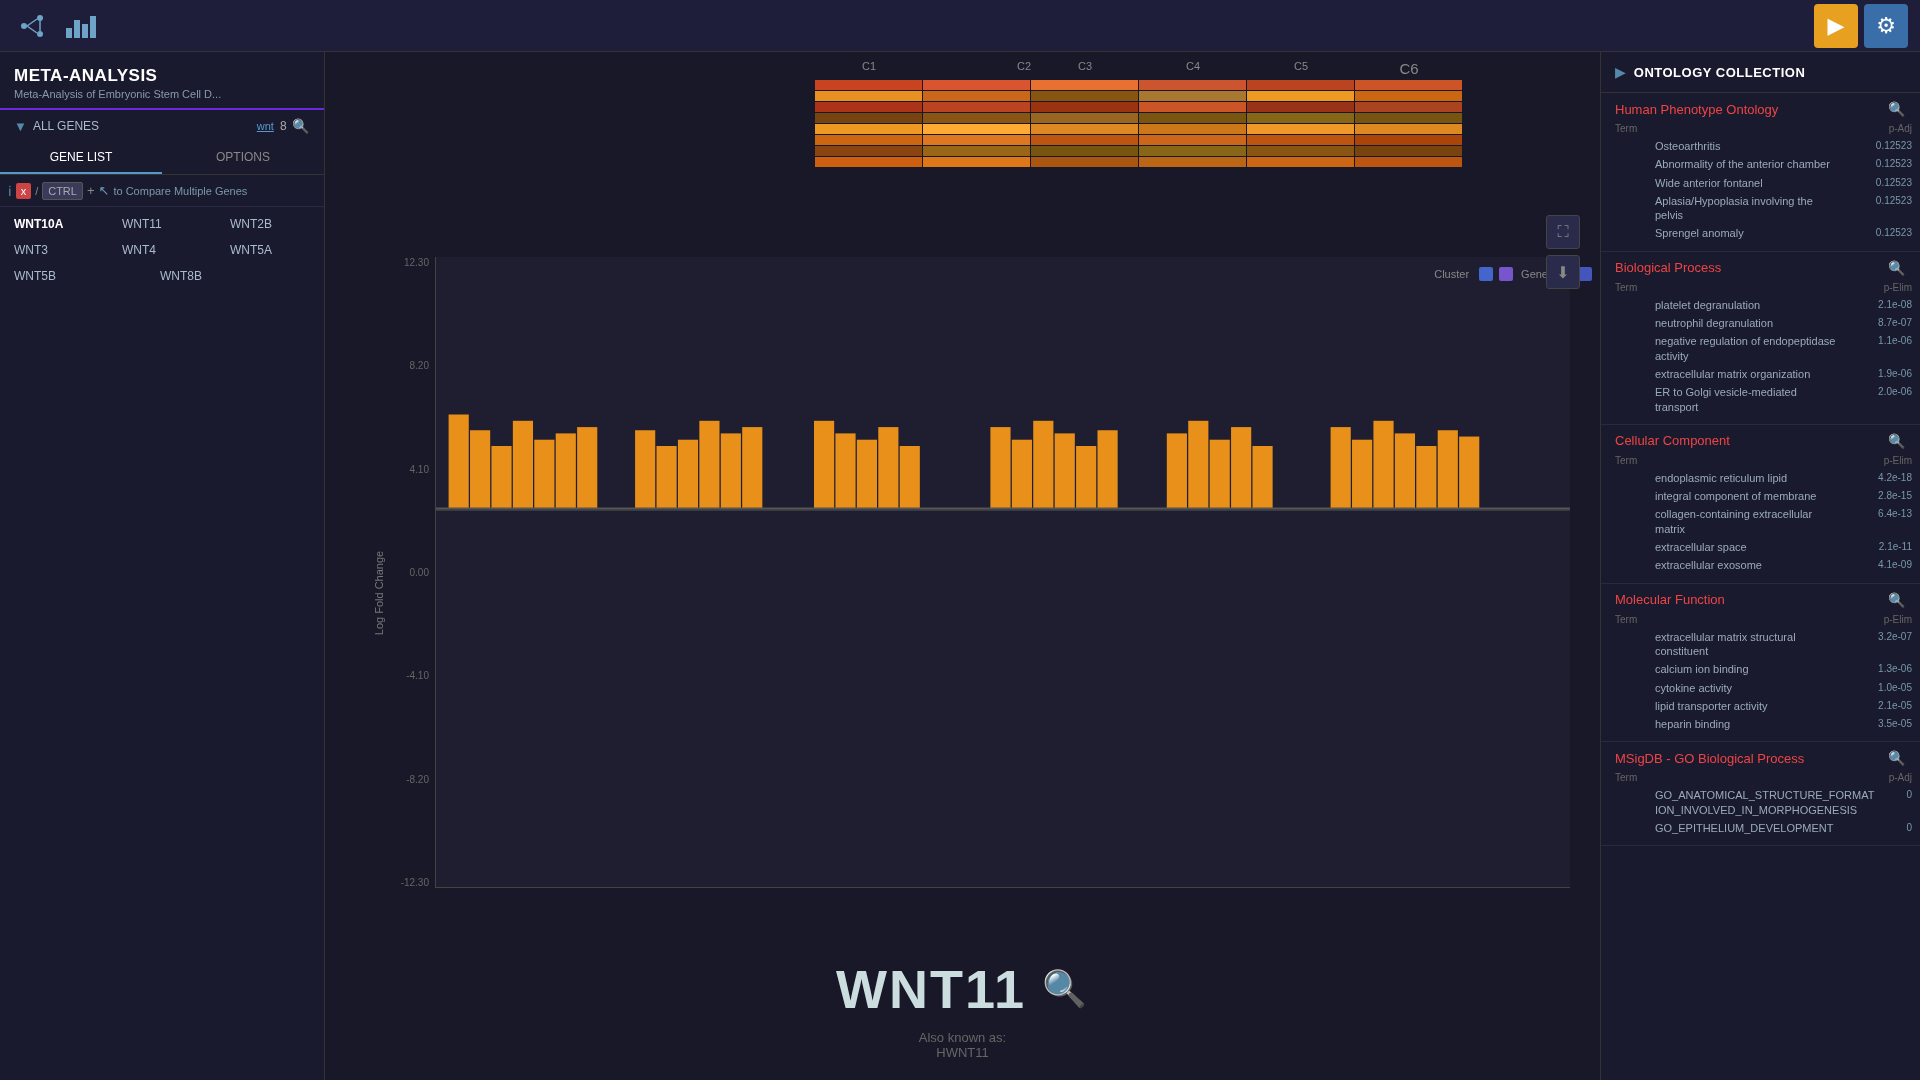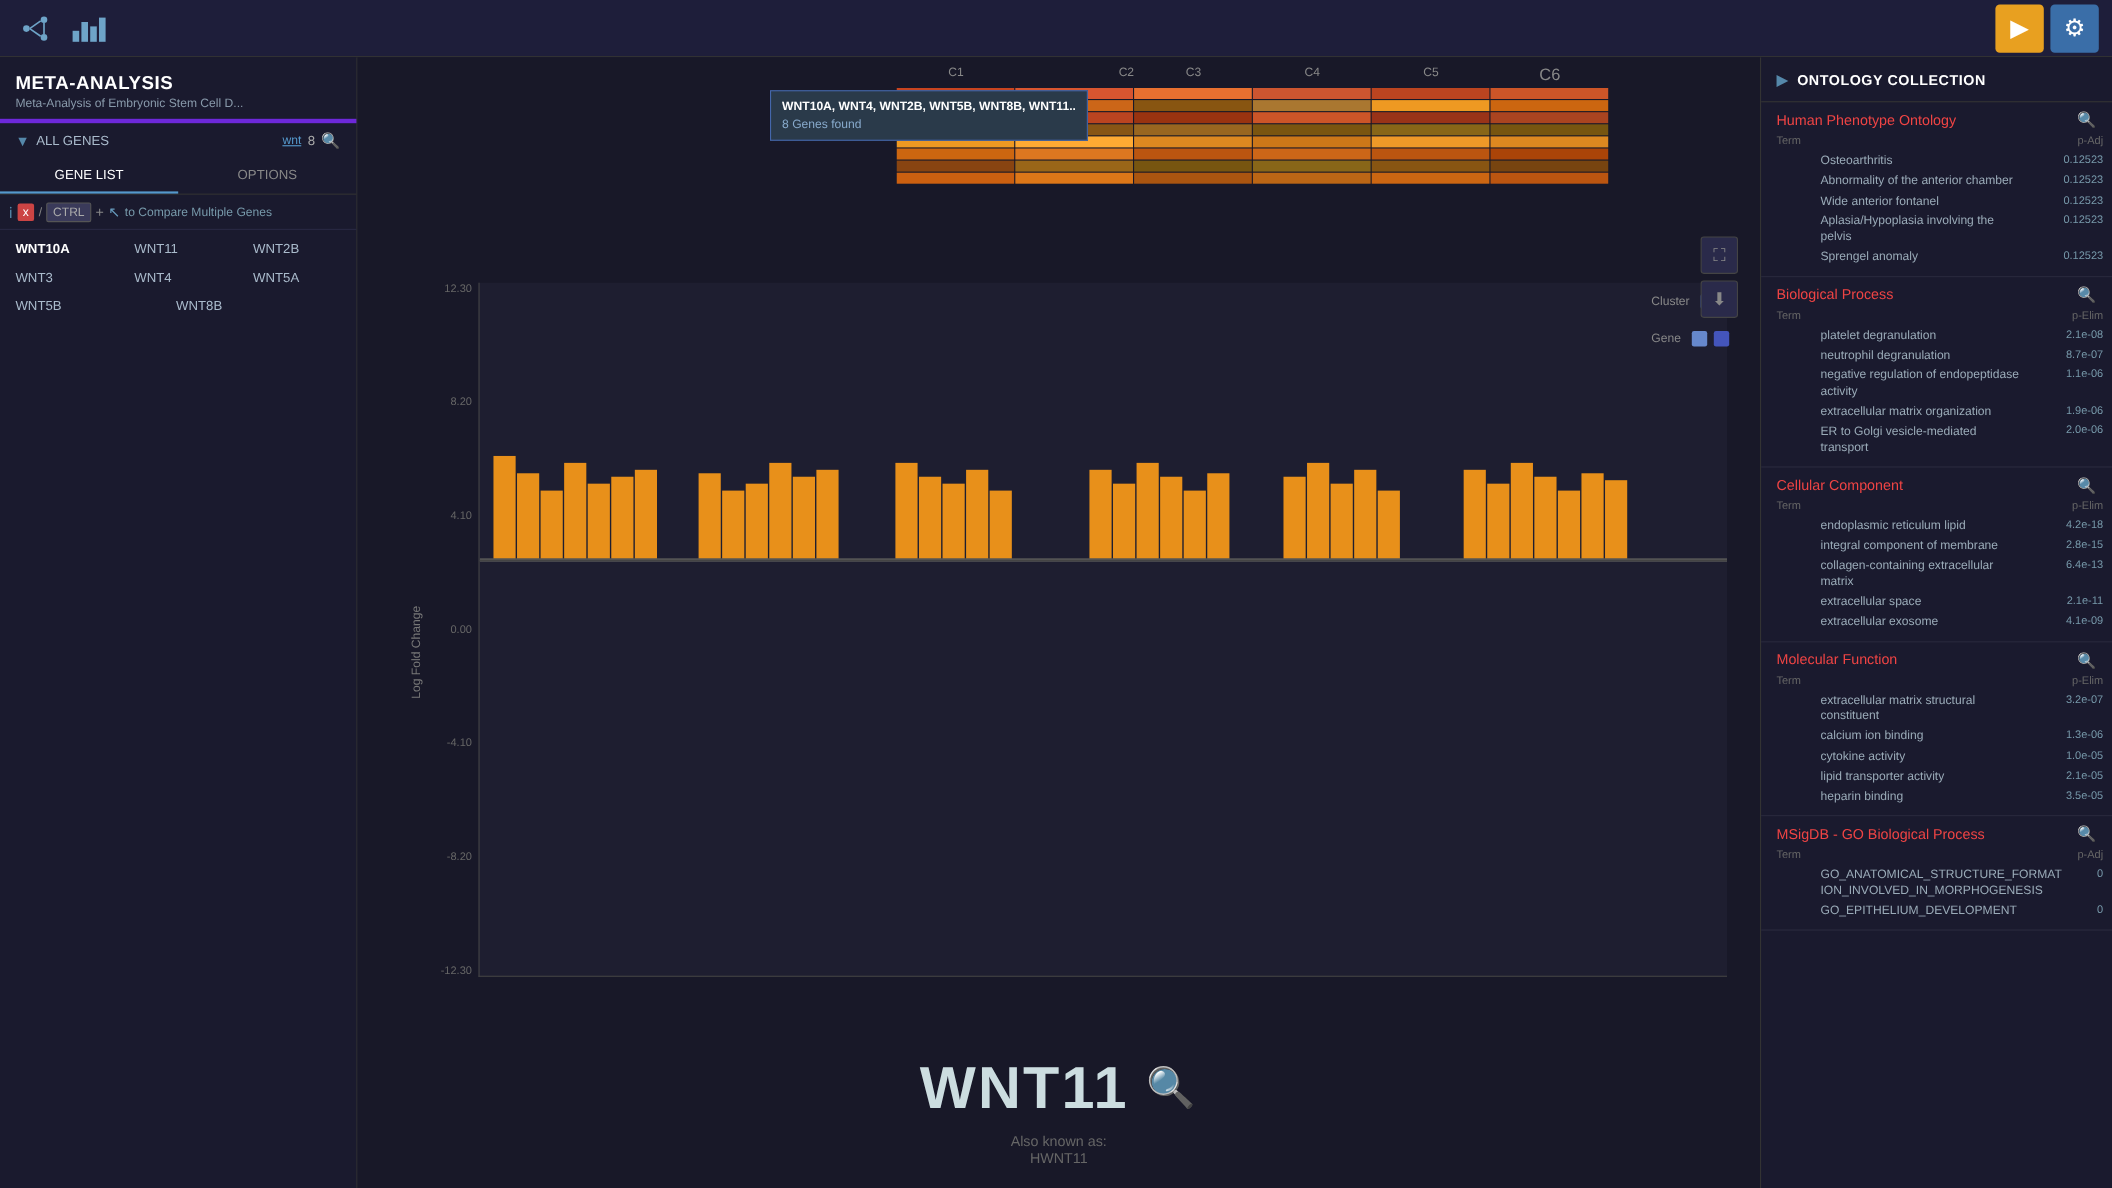--- a/index.html
+++ b/index.html
@@ -76,21 +76,21 @@
     .sidebar {
       width: 325px;
       background: #1a1a2e;
       border-right: 1px solid #333;
       display: flex;
       flex-direction: column;
       flex-shrink: 0;
     }
     .sidebar-header {
       padding: 14px 14px 8px 14px;
-      border-bottom: 4px solid #6d28d9;
+      border-bottom: 2px solid #6d28d9;
     }
     .sidebar-title {
       font-size: 17px;
       font-weight: bold;
       color: #fff;
       letter-spacing: 0.5px;
     }
     .sidebar-subtitle {
       font-size: 11px;
       color: #8899aa;
@@ -325,25 +325,25 @@
       margin-top: 10px;
     }
     .gene-also-val {
       font-size: 13px;
       color: #666;
     }
 
     
     .cluster-legend {
       position: absolute;
-      right: 20px;
+      right: 8px;
       top: 215px;
       display: flex;
-      flex-direction: column;
-      gap: 20px;
+      flex-direction: row;
+      gap: 8px;
     }
     .legend-row {
       display: flex;
       align-items: center;
       gap: 6px;
       font-size: 11px;
       color: #888;
     }
     .legend-swatch {
       width: 14px;
@@ -501,24 +501,20 @@
 
       <div style="display:flex; margin-left: 490px; gap: 0;">
         <div style="width:108px; text-align:center; font-size:11px; color:#888;">C1</div>
         <div style="width:108px; text-align:right; font-size:11px; color:#888;">C2</div>
         <div style="width:108px; text-align:center; font-size:11px; color:#888;">C3</div>
         <div style="width:108px; text-align:center; font-size:11px; color:#888;">C4</div>
         <div style="width:108px; text-align:center; font-size:11px; color:#888;">C5</div>
         <div style="width:108px; text-align:center; font-size:15px; color:#888;">C6</div>
       </div>
 
-      <div class="tooltip-box" style="top:30px; left:375px;">
-        <div class="tooltip-genes">WNT10A, WNT4, WNT2B, WNT5B, WNT8B, WNT11..</div>
-        <div class="tooltip-found">8 Genes found</div>
-      </div>
 
       <svg width="660" height="92" style="position:absolute; left:490px; top:28px;">
 
         <rect x="0" y="0" width="107" height="10" fill="#c84420"></rect>
         <rect x="108" y="0" width="107" height="10" fill="#d85530"></rect>
         <rect x="216" y="0" width="107" height="10" fill="#e87030"></rect>
         <rect x="324" y="0" width="107" height="10" fill="#cc5530"></rect>
         <rect x="432" y="0" width="107" height="10" fill="#bb4420"></rect>
         <rect x="540" y="0" width="107" height="10" fill="#cc5528"></rect>
 

